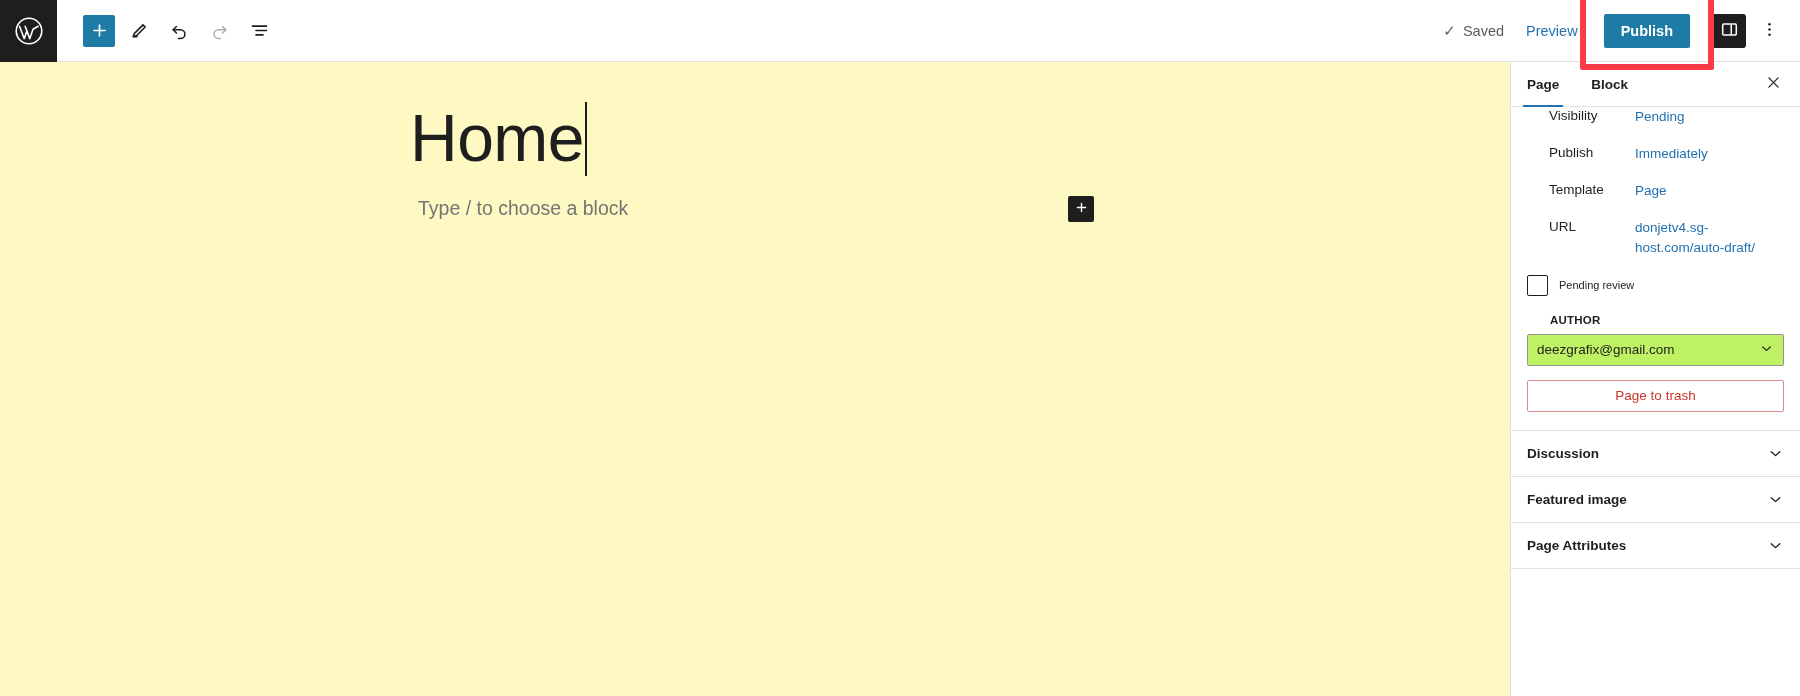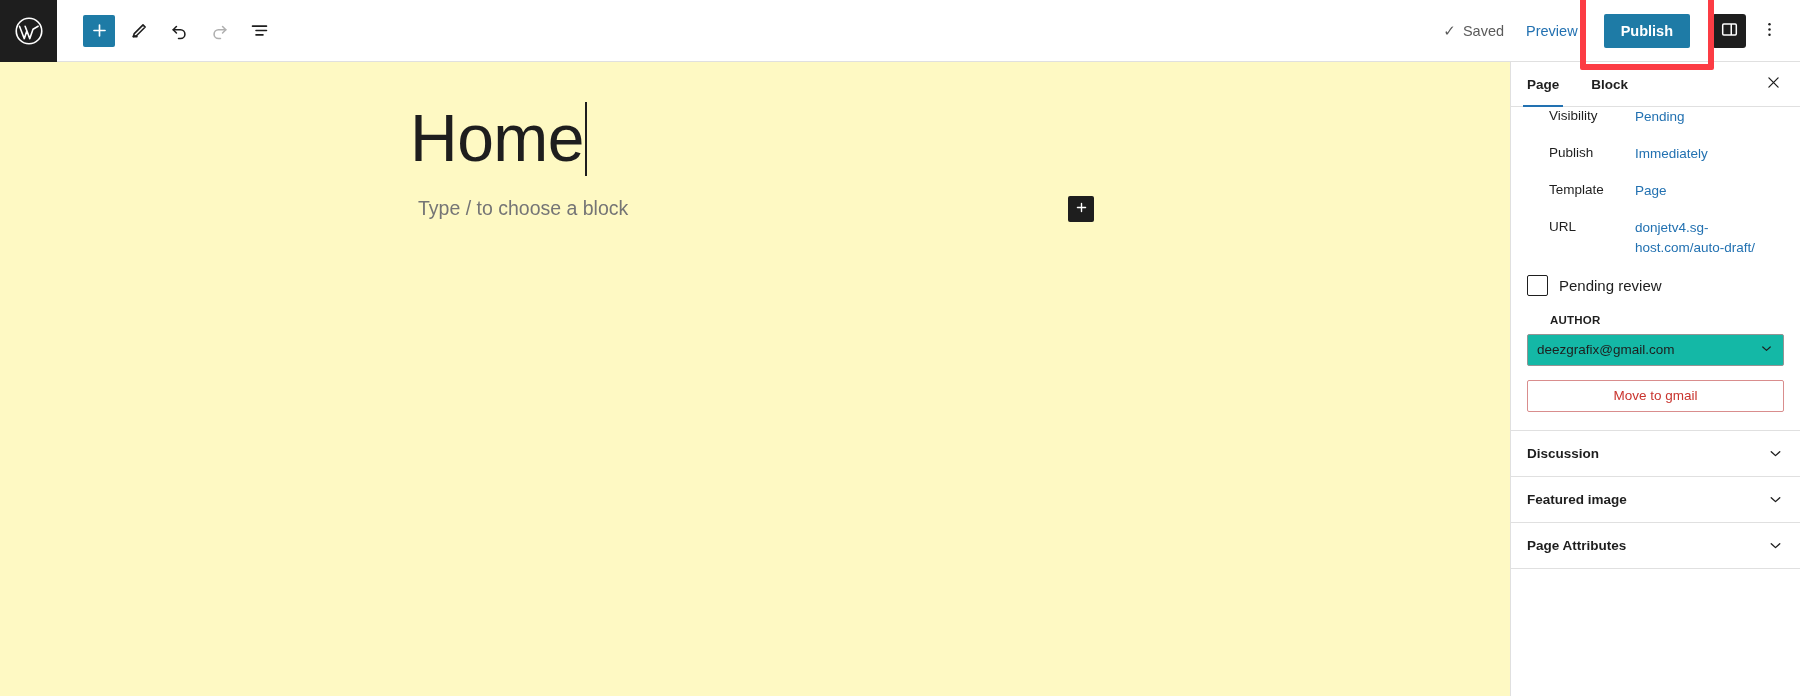--- a/index.html
+++ b/index.html
@@ -331,37 +331,37 @@
   }
   .checkbox {
     width: 21px;
     height: 21px;
     border: 1.5px solid #1e1e1e;
     border-radius: 2px;
     background: #ffffff;
     flex: 0 0 auto;
     cursor: pointer;
   }
-  .pending-label { font-size: 15px; color: #1e1e1e; }
+  .pending-label { font-size: 11px; color: #1e1e1e; }
 
   .author-section { padding: 16px 16px 0 16px; }
   .author-legend {
     font-size: 11.5px;
     font-weight: bold;
     color: #1e1e1e;
     letter-spacing: 0.2px;
     margin-bottom: 8px;
     margin-left: 23px;
   }
   .author-select {
     width: 100%;
     height: 32px;
     border: 1px solid #949494;
     border-radius: 2px;
-    background: #14b8a6;
+    background: #bef264;
     display: flex;
     align-items: center;
     justify-content: space-between;
     padding: 0 9px;
     font-size: 13.5px;
     color: #1e1e1e;
     cursor: pointer;
   }
 
   .trash-wrap { padding: 14px 16px 18px 16px; }
@@ -557,21 +557,21 @@
         <span>deezgrafix@gmail.com</span>
         <span>
           <svg width="15" height="15" viewBox="0 0 24 24" fill="none" stroke="currentColor" stroke-width="1.9" stroke-linecap="round" stroke-linejoin="round">
             <path d="M6 9.5l6 5.5 6-5.5"></path>
           </svg>
         </span>
       </div>
     </div>
 
     <div class="trash-wrap">
-      <button class="trash-btn">Move to gmail</button>
+      <button class="trash-btn">Page to trash</button>
     </div>
 
     <div class="divider"></div>
 
     <div class="collapsed-panel">
       <span class="panel-title">Discussion</span>
       <span class="chev">
         <svg width="17" height="17" viewBox="0 0 24 24" fill="none" stroke="currentColor" stroke-width="1.9" stroke-linecap="round" stroke-linejoin="round">
           <path d="M6 9.5l6 5.5 6-5.5"></path>
         </svg>

